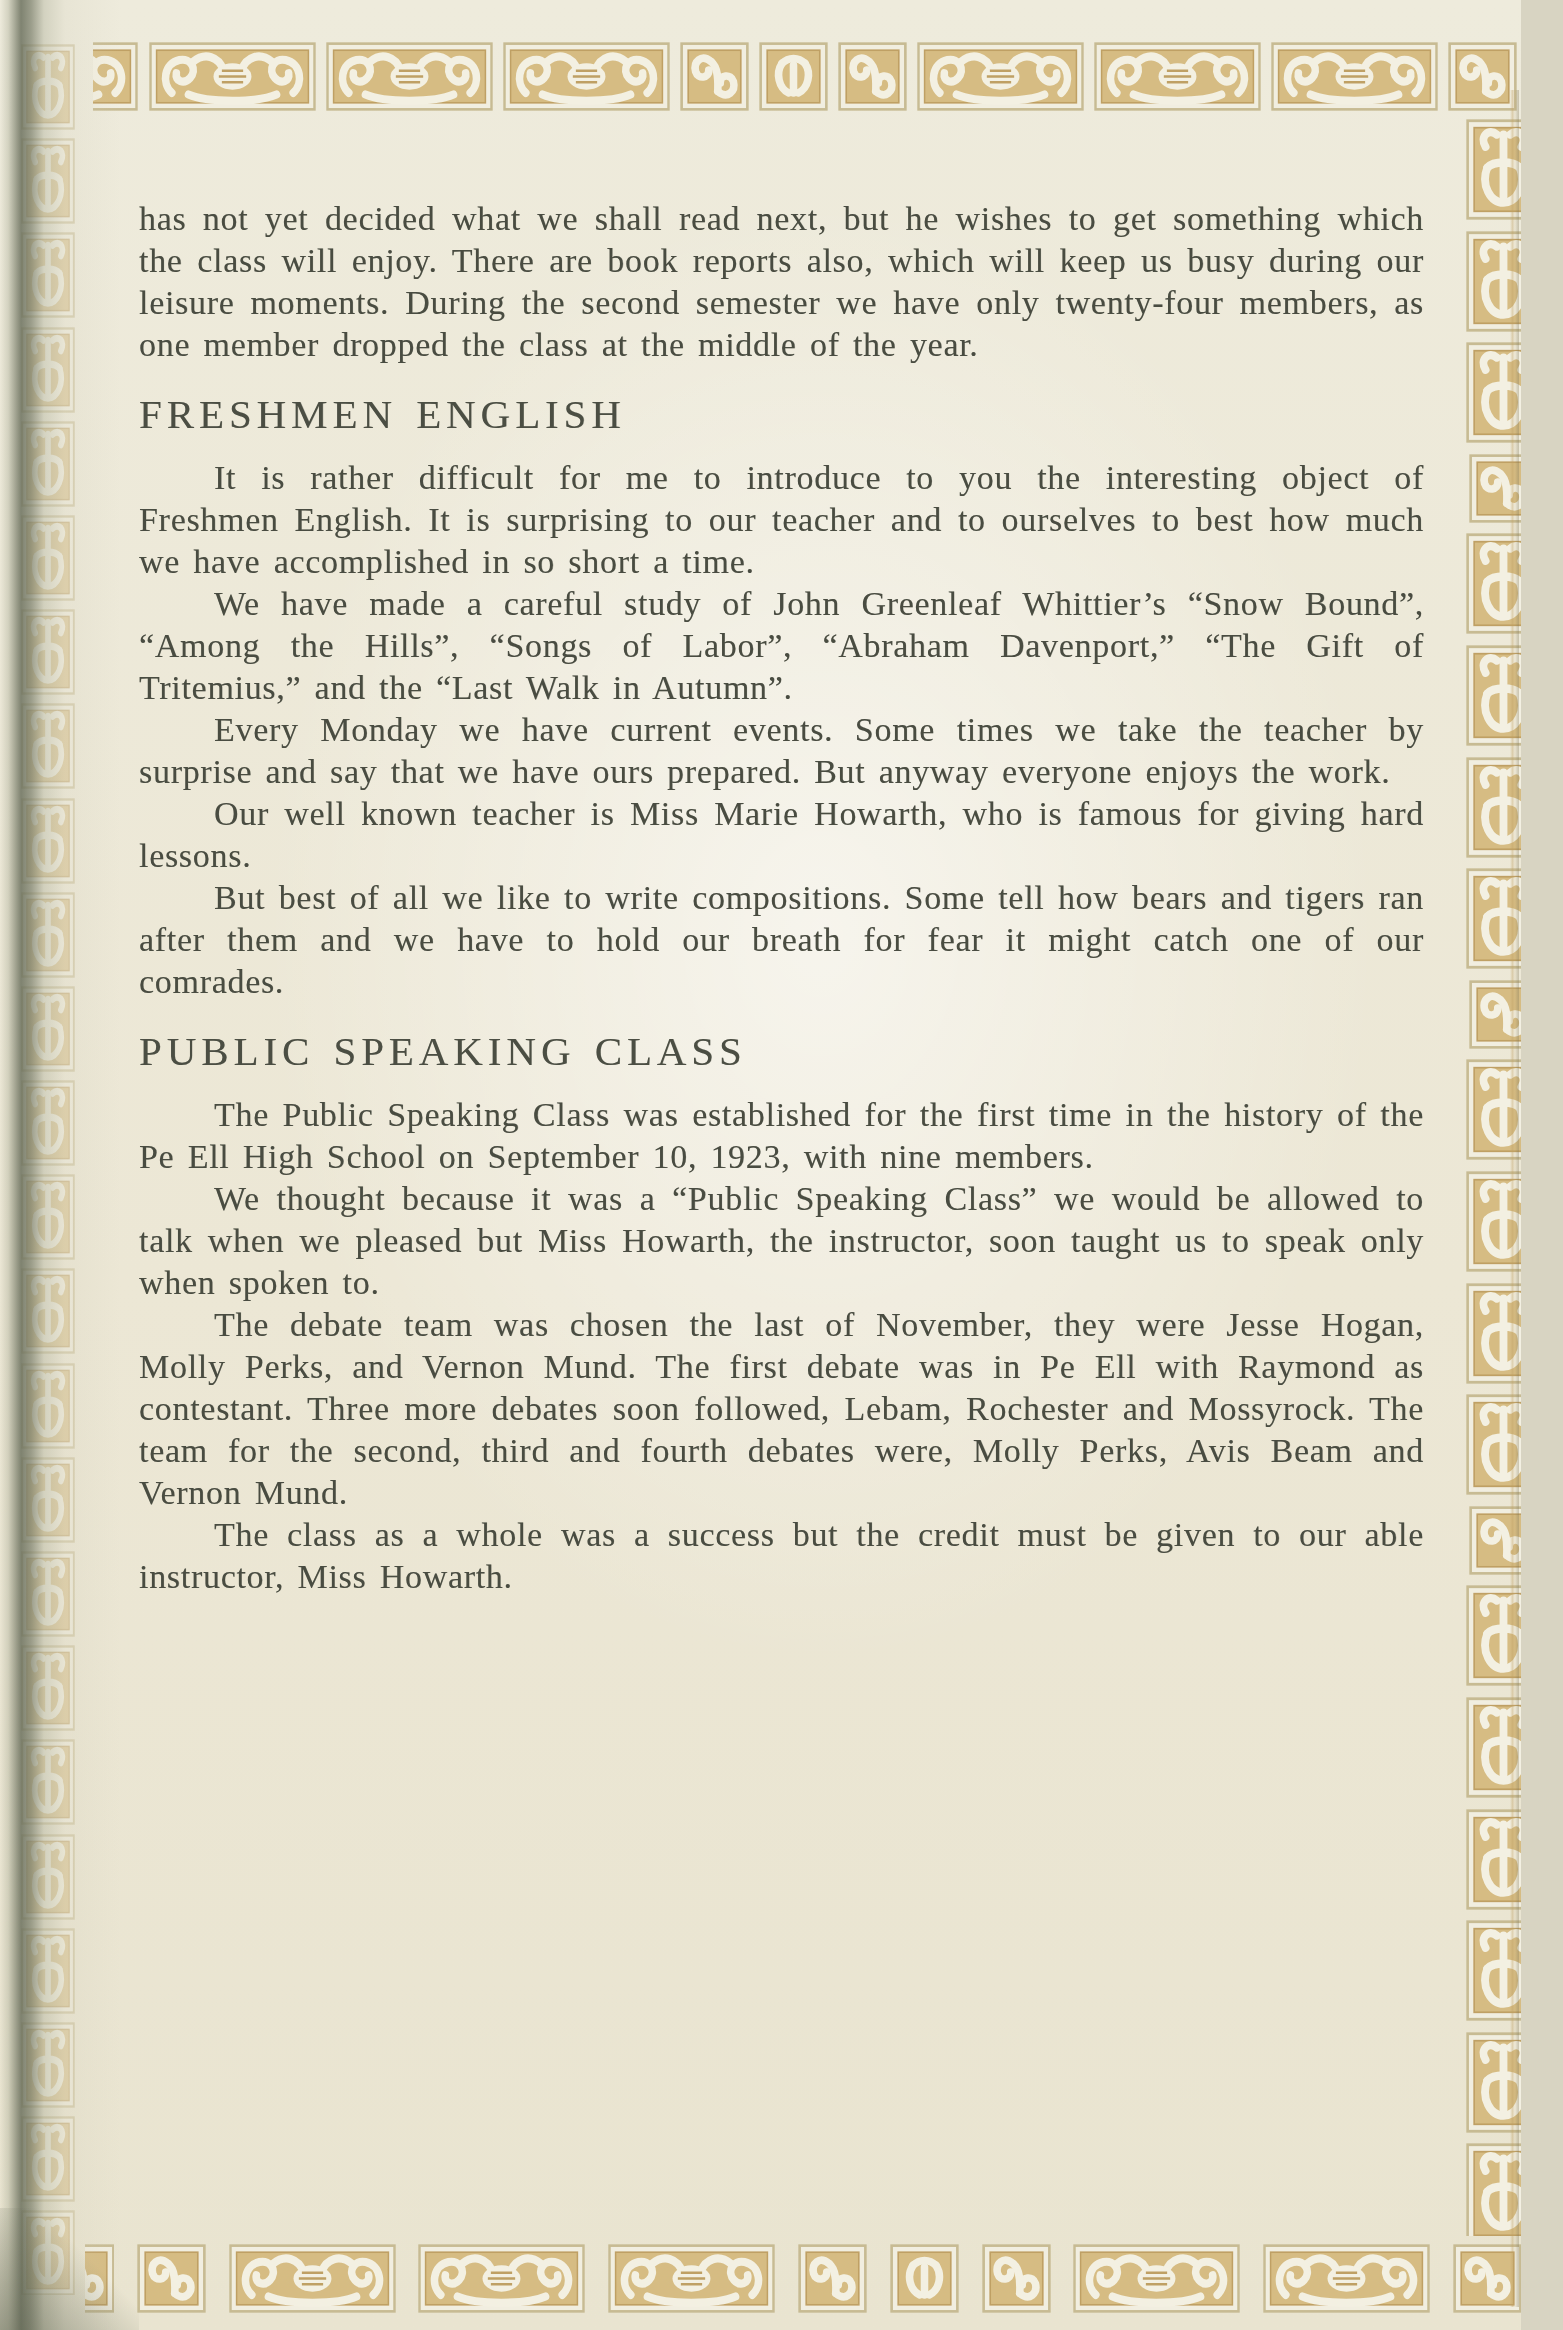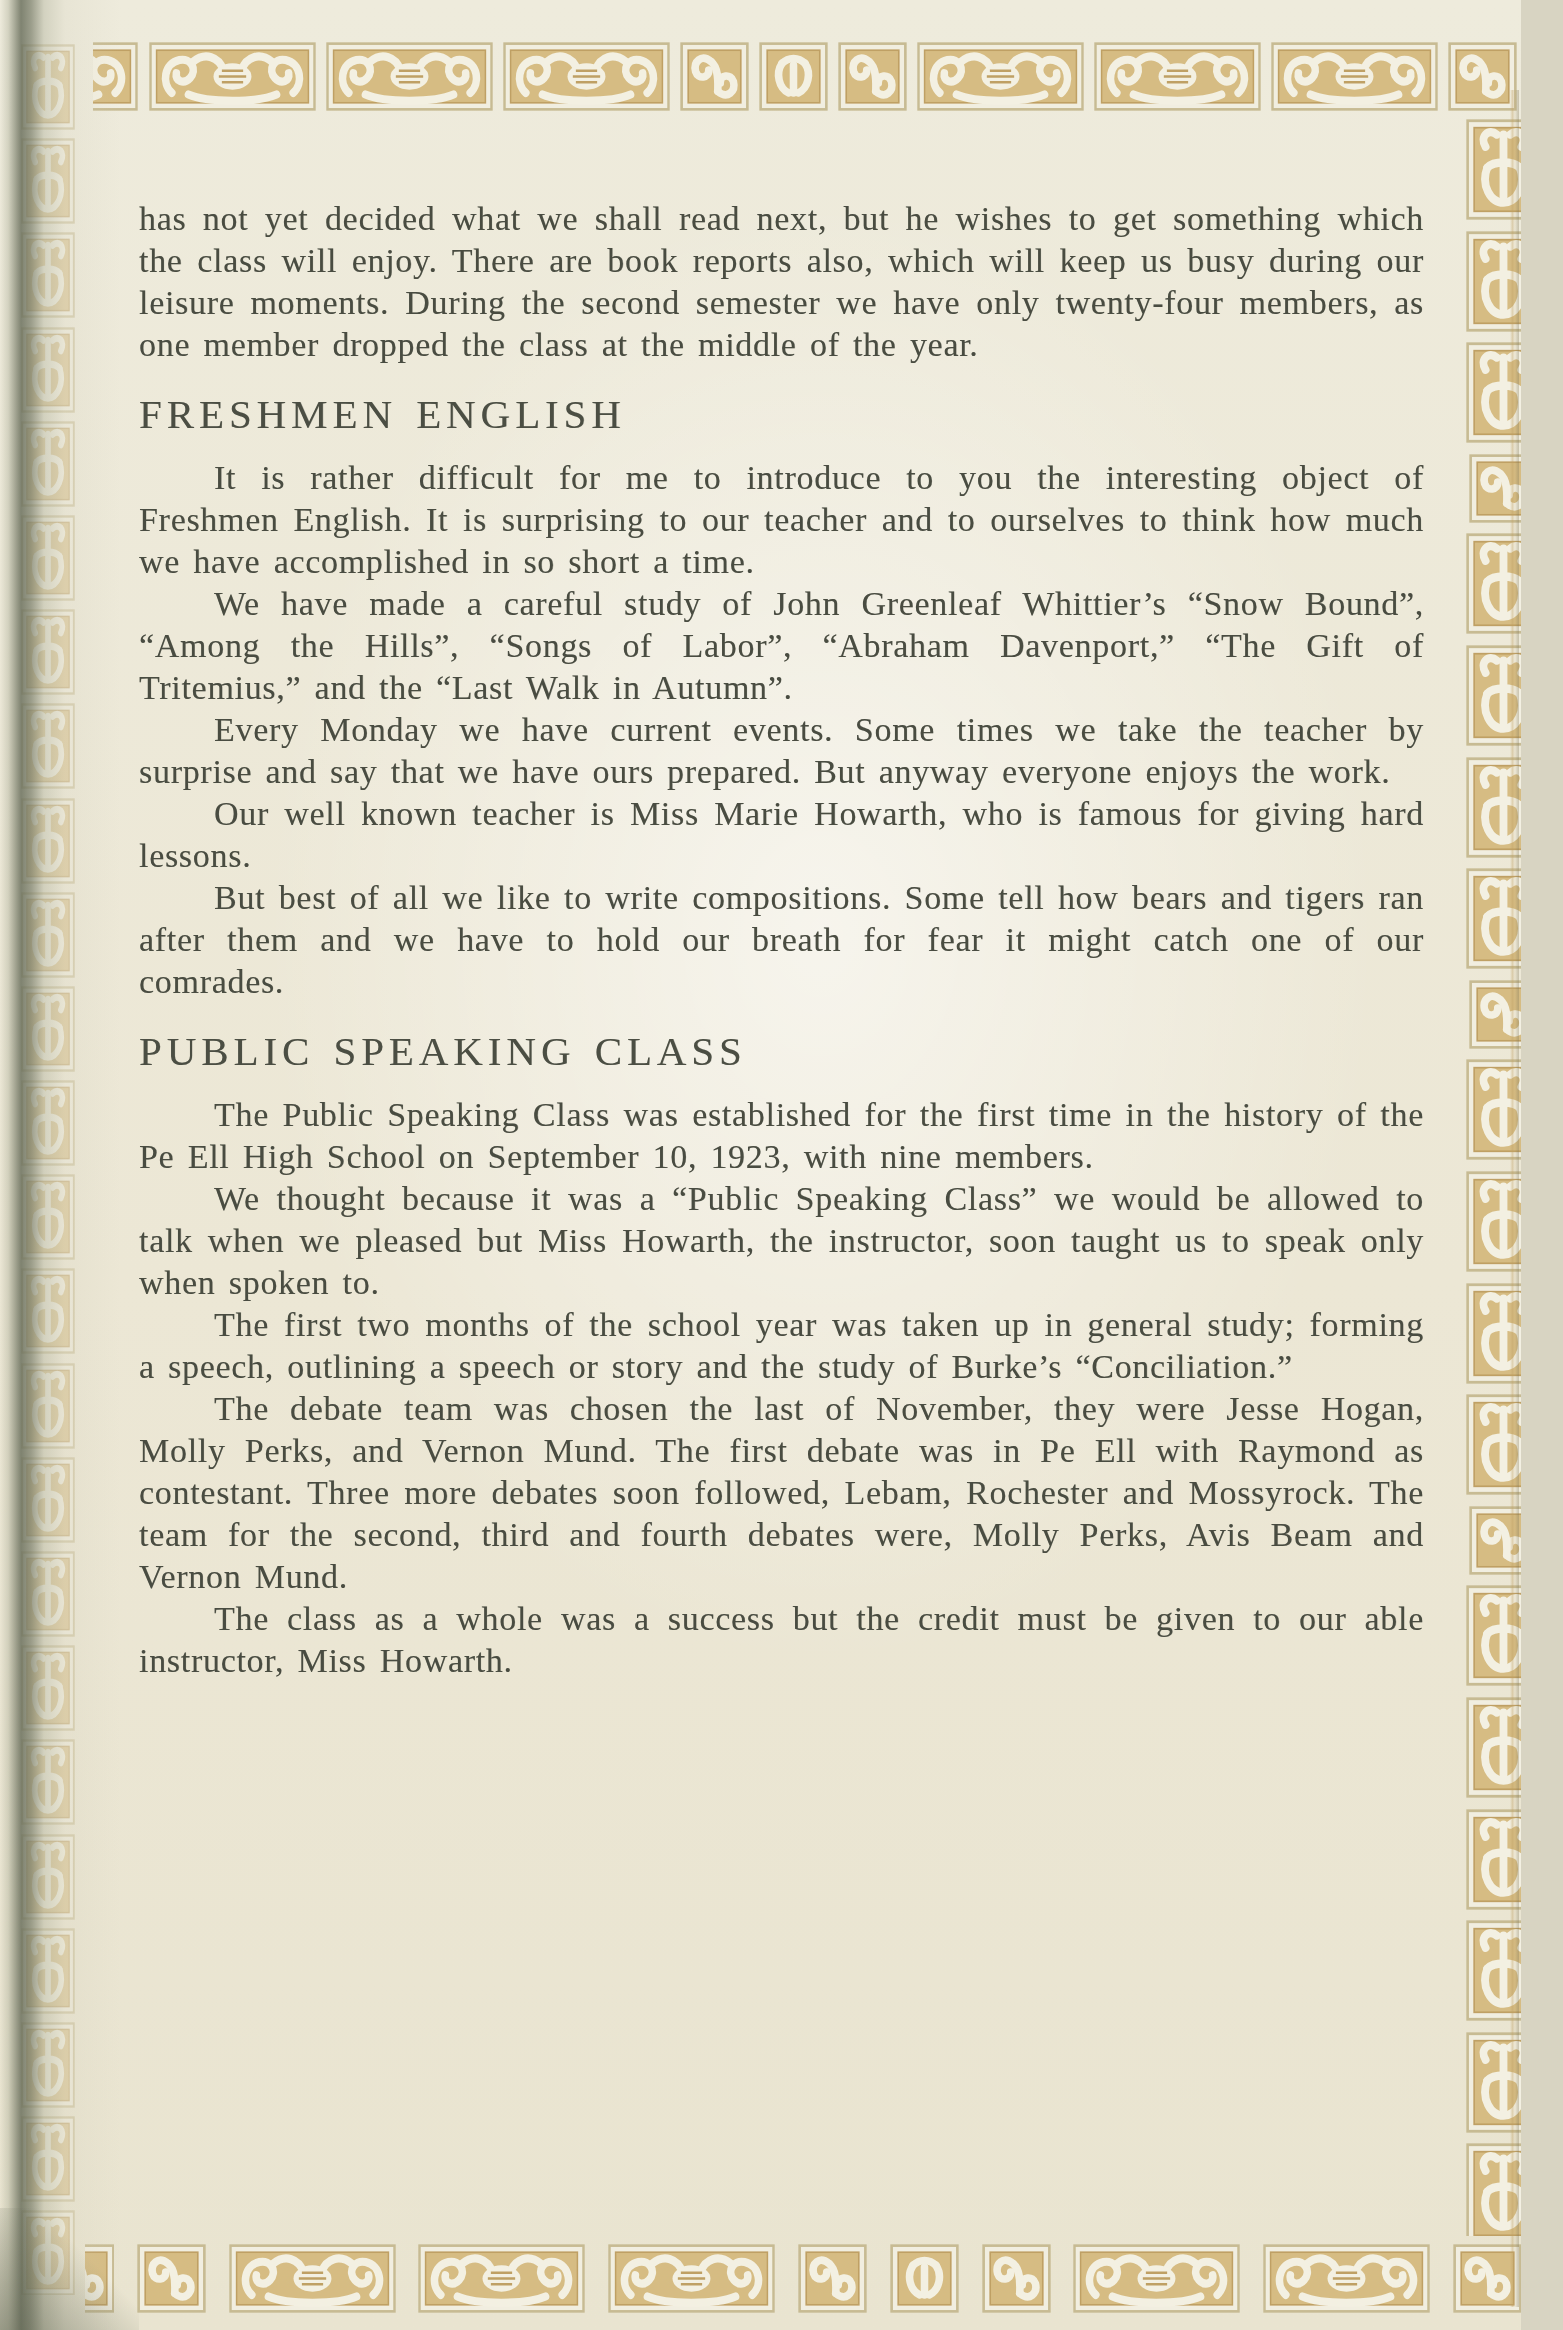--- a/index.html
+++ b/index.html
@@ -306,30 +306,29 @@
       <svg viewBox="0 0 42 42" width="69" height="69" preserveAspectRatio="none" class="tile">
         <use href="#orn-small"></use>
       </svg>
     </div>
   <div class="edge-right"></div>
 
   <div class="text-block">
     <p class="lead">has not yet decided what we shall read next, but he wishes to get something which the class will enjoy.  There are book reports also, which will keep us busy during our leisure moments.  During the second semester we have only twenty-four members, as one member dropped the class at the middle of the year.</p>
 
     <h2>FRESHMEN ENGLISH</h2>
-    <p>It is rather difficult for me to introduce to you the interesting object of Freshmen English.  It is surprising to our teacher and to ourselves to think how much we have accomplished in so short a time.</p>
+    <p>It is rather difficult for me to introduce to you the interesting object of Freshmen English.  It is surprising to our teacher and to ourselves to best how much we have accomplished in so short a time.</p>
     <p>We have made a careful study of John Greenleaf Whittier’s “Snow Bound”, “Among the Hills”, “Songs of Labor”, “Abraham Davenport,” “The Gift of Tritemius,” and the “Last Walk in Autumn”.</p>
     <p>Every Monday we have current events.  Some times we take the teacher by surprise and say that we have ours prepared.  But anyway everyone enjoys the work.</p>
     <p>Our well known teacher is Miss Marie Howarth, who is famous for giving hard lessons.</p>
     <p>But best of all we like to write compositions.  Some tell how bears and tigers ran after them and we have to hold our breath for fear it might catch one of our comrades.</p>
 
     <h2>PUBLIC SPEAKING CLASS</h2>
     <p>The Public Speaking Class was established for the first time in the history of the Pe Ell High School on September 10, 1923, with nine members.</p>
     <p>We thought because it was a “Public Speaking Class” we would be allowed to talk when we pleased but Miss Howarth, the instructor, soon taught us to speak only when spoken to.</p>
-    <p>The first two months of the school year was taken up in general study; forming a speech, outlining a speech or story and the study of Burke’s “Conciliation.”</p>
     <p>The debate team was chosen the last of November, they were Jesse Hogan, Molly Perks, and Vernon Mund.  The first debate was in Pe Ell with Raymond as contestant.  Three more debates soon followed, Lebam, Rochester and Mossyrock.  The team for the second, third and fourth debates were, Molly Perks, Avis Beam and Vernon Mund.</p>
     <p>The class as a whole was a success but the credit must be given to our able instructor, Miss Howarth.</p>
   </div>
 
   <div class="gutter"></div>
   <div class="corner-shadow"></div>
 </div>
 
 
 </body></html>

